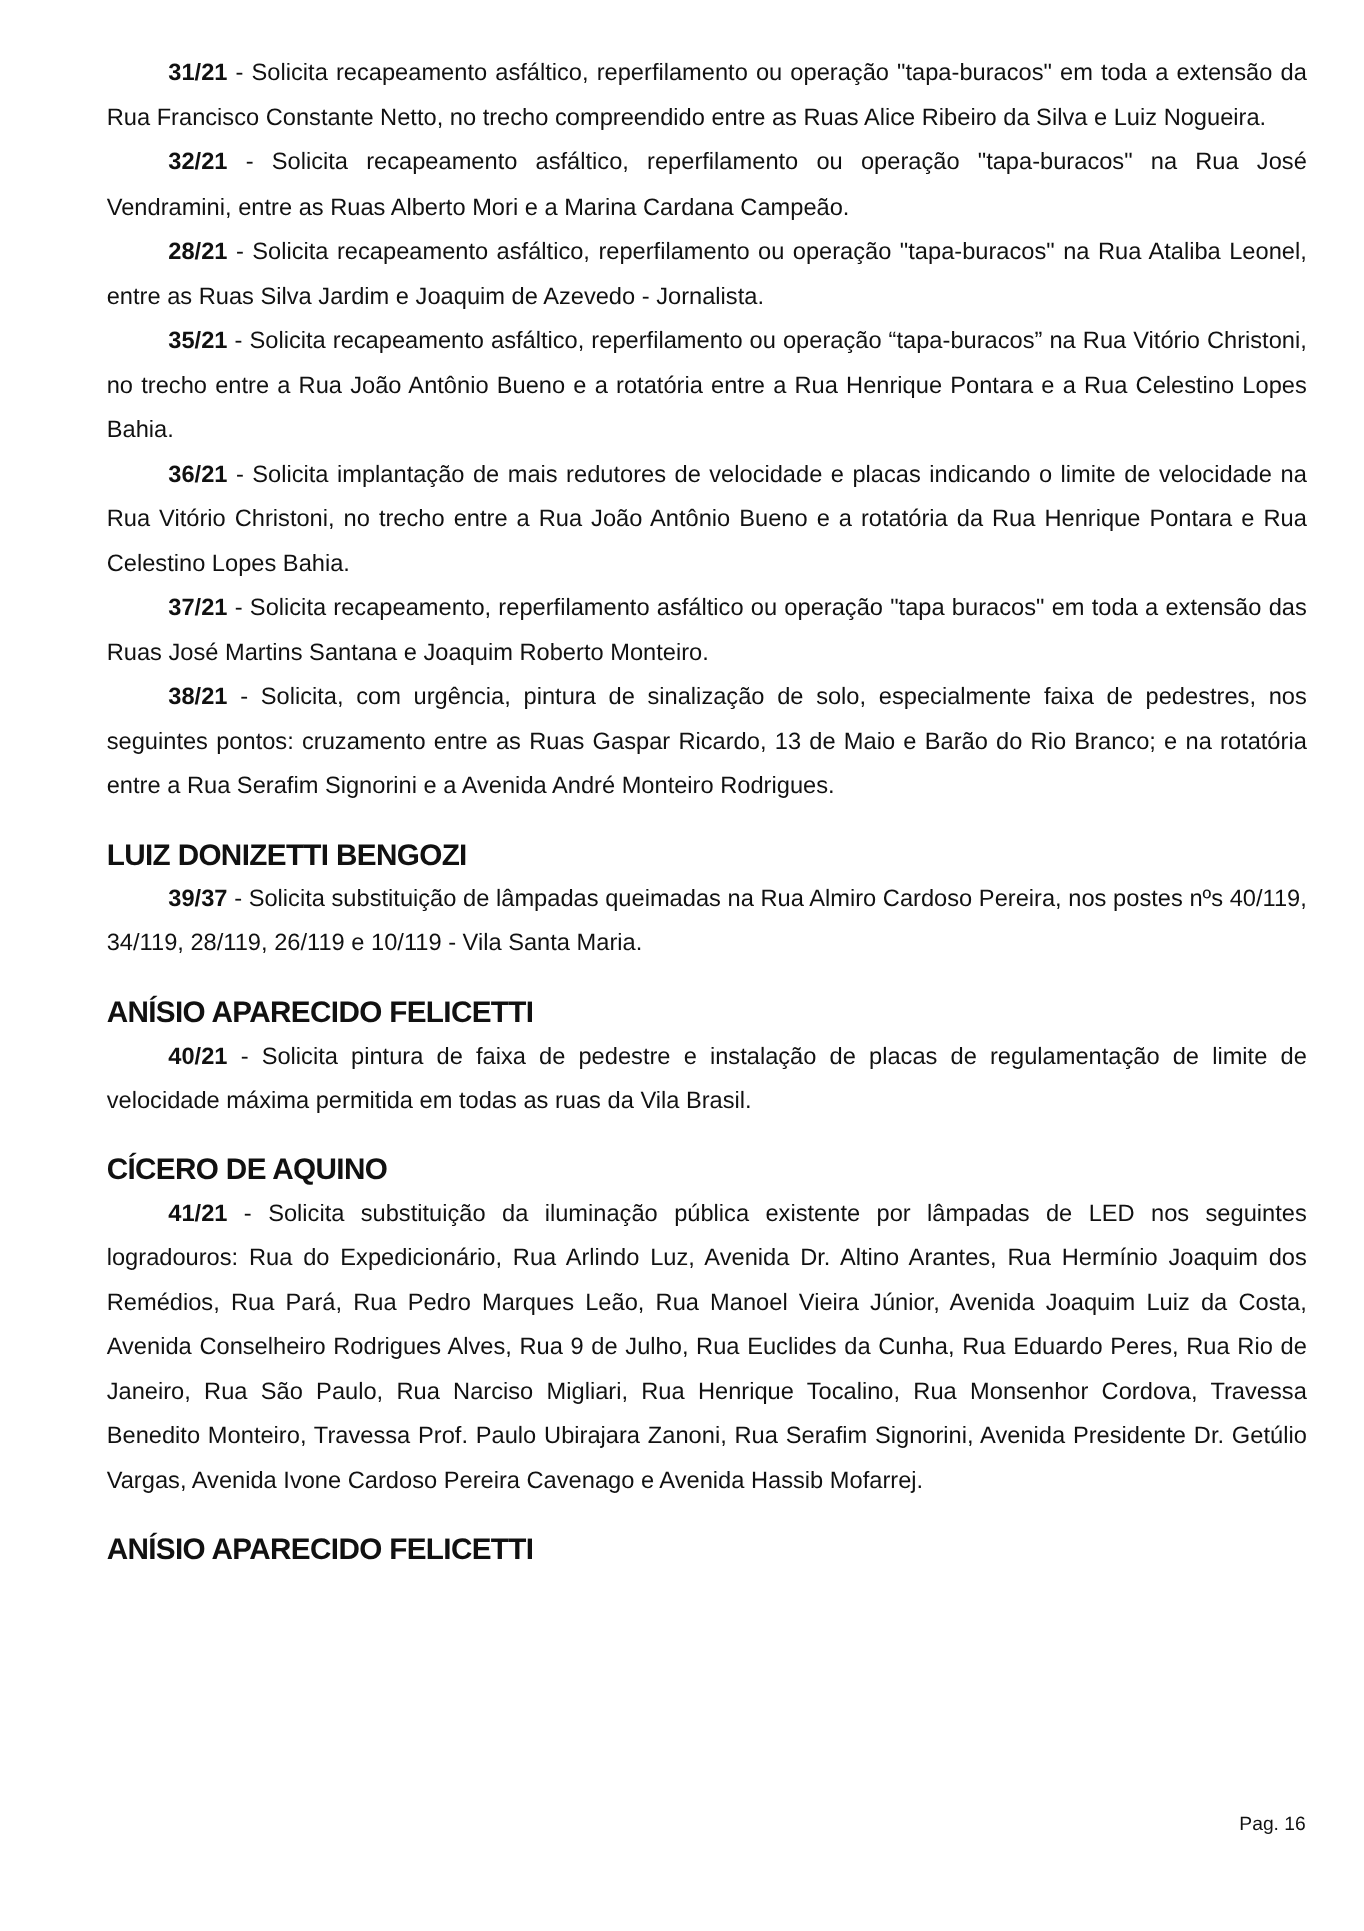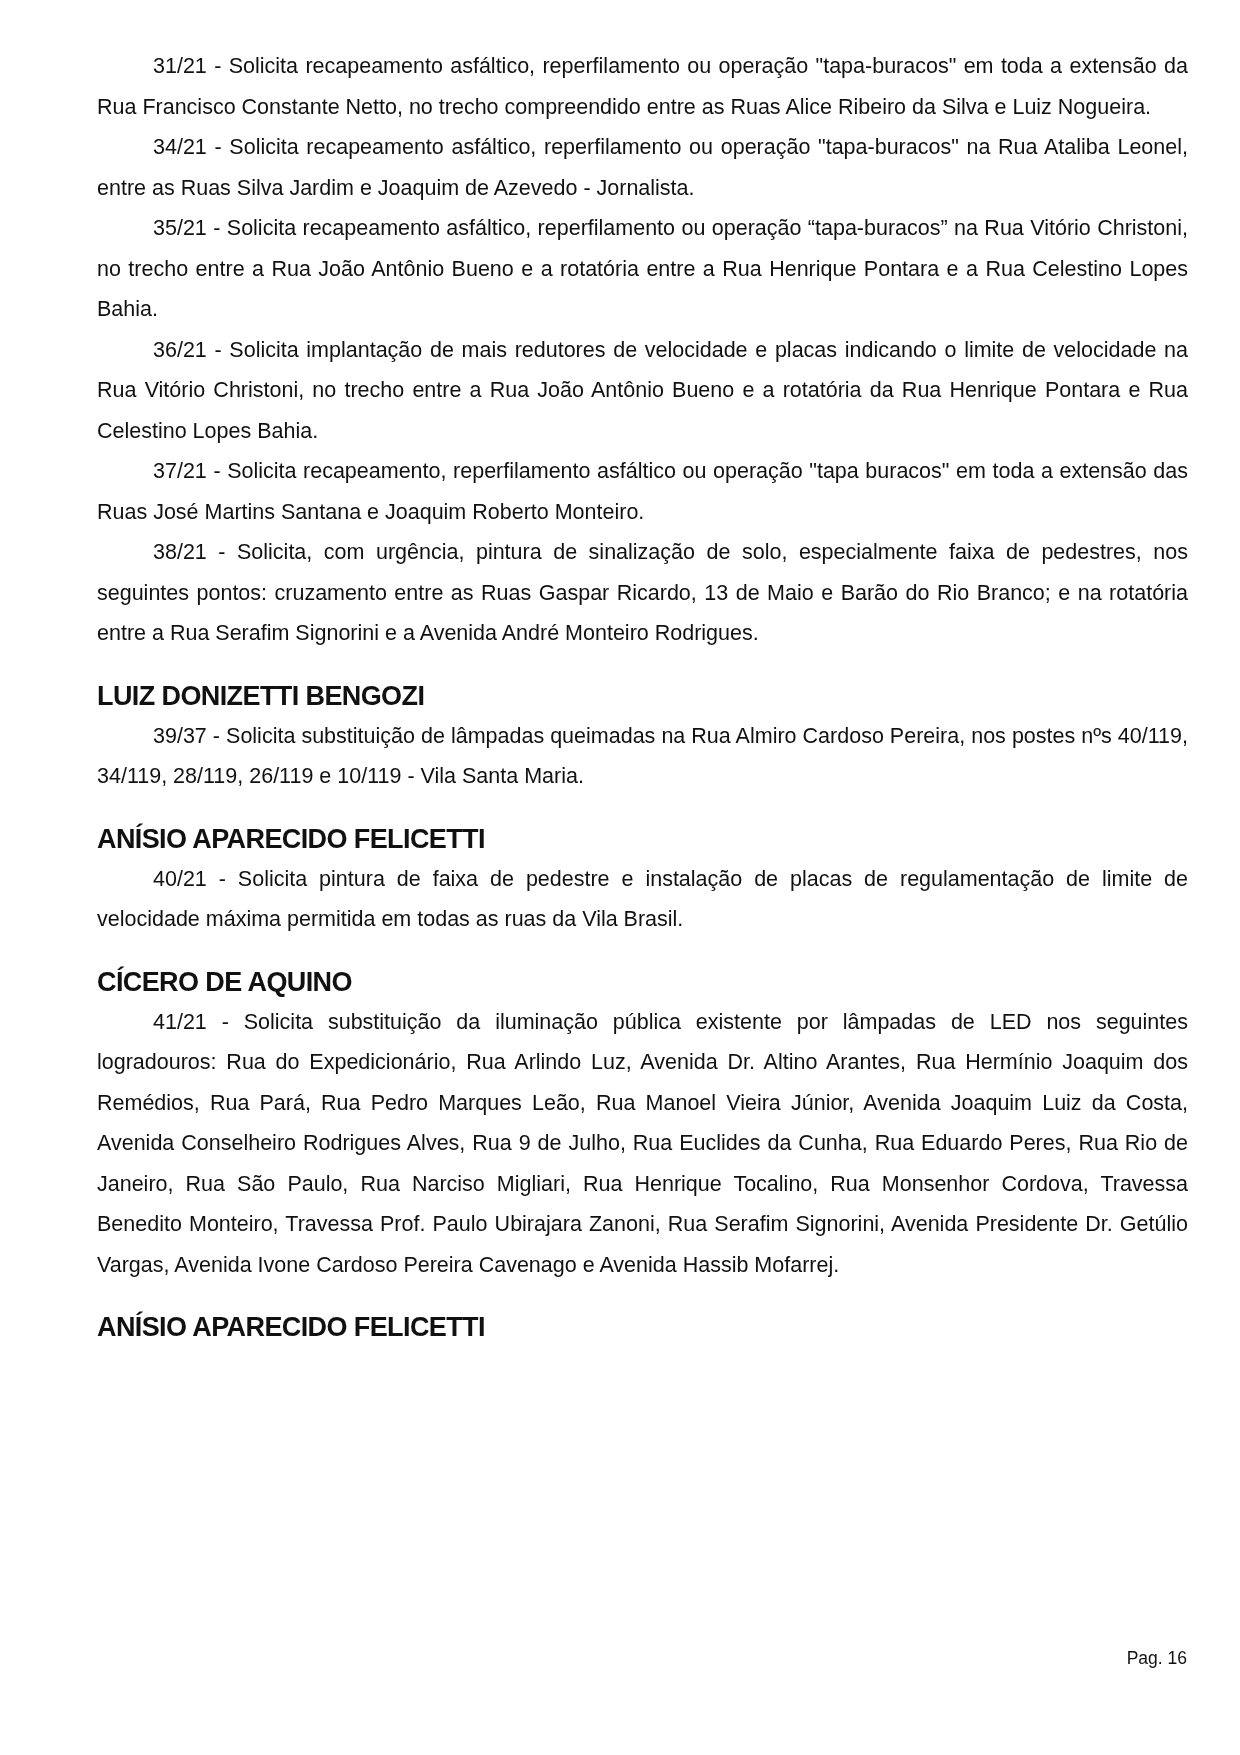--- a/index.html
+++ b/index.html
@@ -1,31 +1,32 @@
 <!DOCTYPE html>
 <html><head>
 <meta charset="utf-8">
 <style>
   html, body { margin: 0; padding: 0; background: #ffffff; }
   body { width: 1240px; height: 1755px; position: relative; overflow: hidden;
          font-family: "Liberation Sans", sans-serif; color: #111111; }
   .page { position: absolute; left: 97px; top: 46px; width: 1091px; }
   .item { font-size: 21.5px; line-height: 40.5px; text-align: justify; margin: 0; }
-  .item .num { font-weight: normal; padding-left: 56px; }
+  .item .num { font-weight: bold; padding-left: 56px; }
   .heading { font-size: 27px; font-weight: bold; letter-spacing: -0.6px;
              margin: 22px 0 0 0; line-height: 40px; }
   .footer { position: absolute; right: 53px; top: 1648px; font-size: 17.5px; }
 </style>
 </head>
 <body>
 
 <div class="page">
 
   <p class="item"><span class="num">31/21</span><span> - Solicita recapeamento asfáltico, reperfilamento ou operação "tapa-buracos" em toda a extensão da Rua Francisco Constante Netto, no trecho compreendido entre as Ruas Alice Ribeiro da Silva e Luiz Nogueira.</span></p>
-  <p class="item"><span class="num">34/21</span><span> - Solicita recapeamento asfáltico, reperfilamento ou operação "tapa-buracos" na Rua Ataliba Leonel, entre as Ruas Silva Jardim e Joaquim de Azevedo - Jornalista.</span></p>
+  <p class="item"><span class="num">32/21</span><span> - Solicita recapeamento asfáltico, reperfilamento ou operação "tapa-buracos" na Rua José Vendramini, entre as Ruas Alberto Mori e a Marina Cardana Campeão.</span></p>
+  <p class="item"><span class="num">28/21</span><span> - Solicita recapeamento asfáltico, reperfilamento ou operação "tapa-buracos" na Rua Ataliba Leonel, entre as Ruas Silva Jardim e Joaquim de Azevedo - Jornalista.</span></p>
   <p class="item"><span class="num">35/21</span><span> - Solicita recapeamento asfáltico, reperfilamento ou operação “tapa-buracos” na Rua Vitório Christoni, no trecho entre a Rua João Antônio Bueno e a rotatória entre a Rua Henrique Pontara e a Rua Celestino Lopes Bahia.</span></p>
   <p class="item"><span class="num">36/21</span><span> - Solicita implantação de mais redutores de velocidade e placas indicando o limite de velocidade na Rua Vitório Christoni, no trecho entre a Rua João Antônio Bueno e a rotatória da Rua Henrique Pontara e Rua Celestino Lopes Bahia.</span></p>
   <p class="item"><span class="num">37/21</span><span> - Solicita recapeamento, reperfilamento asfáltico ou operação "tapa buracos" em toda a extensão das Ruas José Martins Santana e Joaquim Roberto Monteiro.</span></p>
   <p class="item"><span class="num">38/21</span><span> - Solicita, com urgência, pintura de sinalização de solo, especialmente faixa de pedestres, nos seguintes pontos: cruzamento entre as Ruas Gaspar Ricardo, 13 de Maio e Barão do Rio Branco; e na rotatória entre a Rua Serafim Signorini e a Avenida André Monteiro Rodrigues.</span></p>
 
   <p class="heading">LUIZ DONIZETTI BENGOZI</p>
   <p class="item"><span class="num">39/37</span><span> - Solicita substituição de lâmpadas queimadas na Rua Almiro Cardoso Pereira, nos postes nºs 40/119, 34/119, 28/119, 26/119 e 10/119 - Vila Santa Maria.</span></p>
 
   <p class="heading">ANÍSIO APARECIDO FELICETTI</p>
   <p class="item"><span class="num">40/21</span><span> - Solicita pintura de faixa de pedestre e instalação de placas de regulamentação de limite de velocidade máxima permitida em todas as ruas da Vila Brasil.</span></p>

